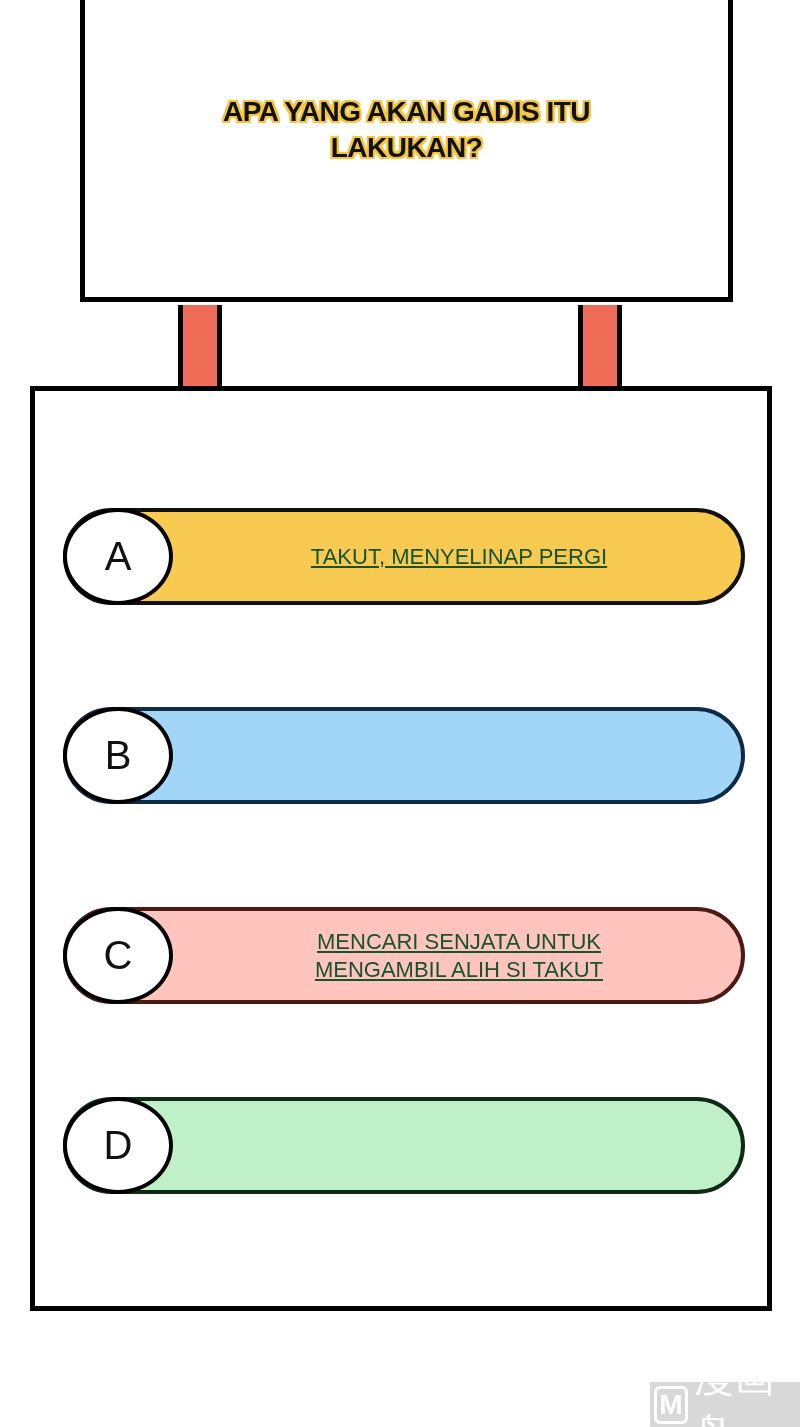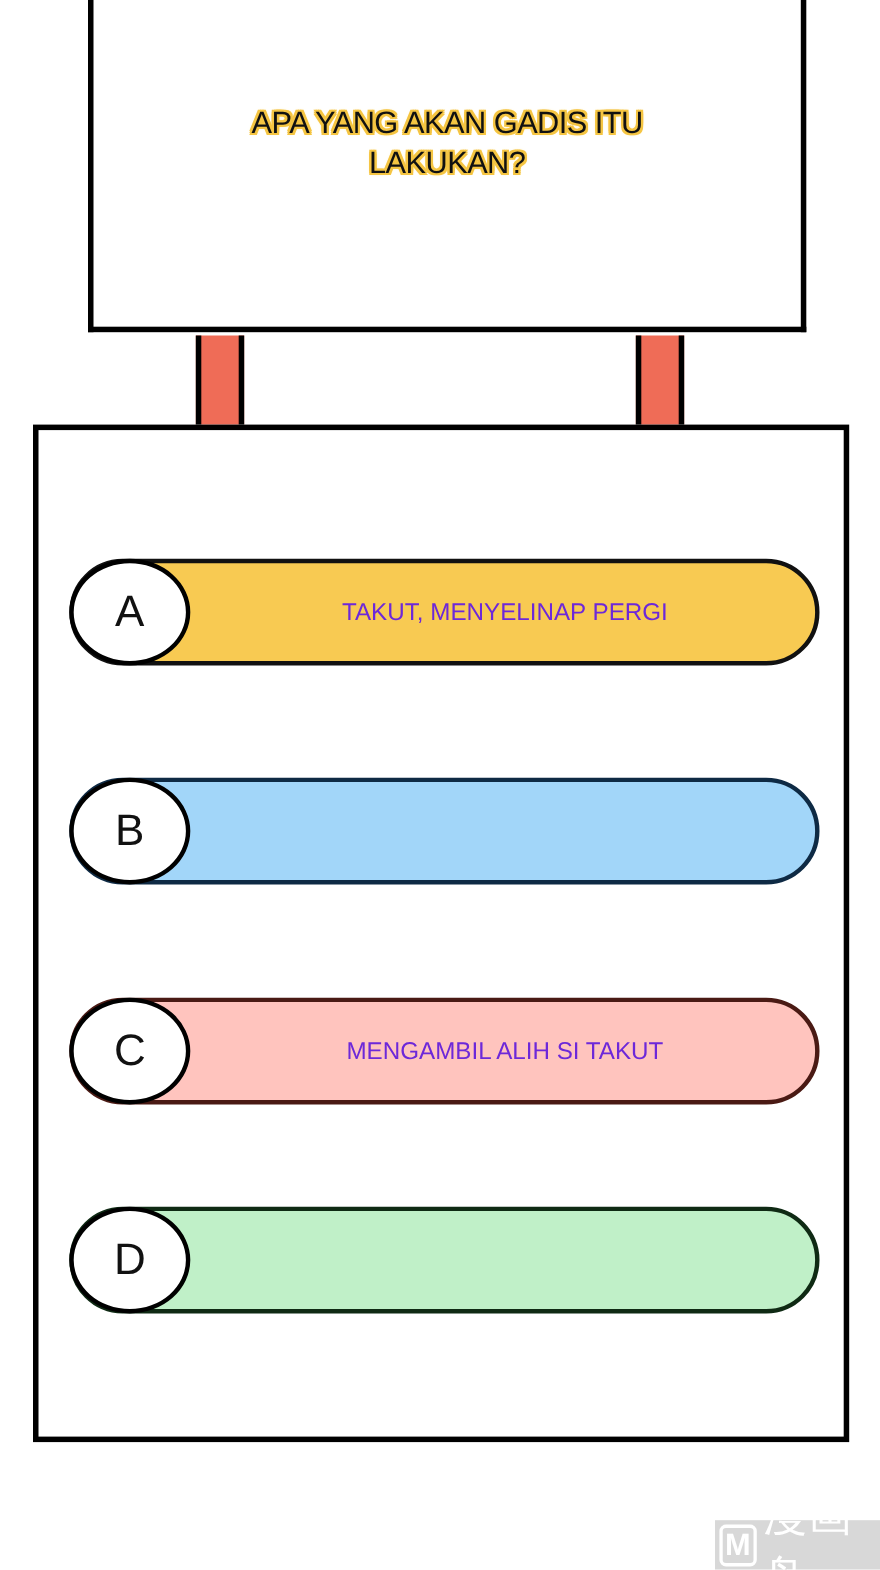--- a/index.html
+++ b/index.html
@@ -7,21 +7,21 @@
     width: 800px; height: 1427px; position: relative; overflow: hidden;
     background: #ffffff;
     font-family: "Liberation Sans", "DejaVu Sans", sans-serif;
   }
   .top-box {
     position: absolute; left: 80px; top: -10px; width: 643px; height: 307px;
     border: 5px solid #000; border-top: none; background: #fff;
   }
   .question {
     position: absolute; left: 0; right: 0; top: 104px;
-    text-align: center; font-weight: normal; font-size: 28px; line-height: 36px;
+    text-align: center; font-weight: bold; font-size: 28px; line-height: 36px;
     color: #111; letter-spacing: -0.5px;
     text-shadow:
       -2px -2px 0 #f5c542, 2px -2px 0 #f5c542, -2px 2px 0 #f5c542, 2px 2px 0 #f5c542,
       0 -2px 0 #f5c542, 0 2px 0 #f5c542, -2px 0 0 #f5c542, 2px 0 0 #f5c542,
       0 0 4px #f5d67a;
   }
   .post {
     position: absolute; top: 305px; width: 34px; height: 82px;
     border: 5px solid #000; border-top: none; border-bottom: none;
   }
@@ -38,21 +38,21 @@
   }
   .option .bubble {
     position: absolute; left: -4px; top: -4px; width: 110px; height: 97px;
     box-sizing: border-box; border: 4px solid #000; border-radius: 50%;
     background: #fff; display: flex; align-items: center; justify-content: center;
     font-size: 40px; color: #111;
   }
   .option .text {
     position: absolute; left: 130px; right: 20px; top: 0; bottom: 0;
     display: flex; align-items: center; justify-content: center; text-align: right;
-    font-size: 22px; line-height: 28px; color: #6d28d9;
+    font-size: 22px; line-height: 28px; color: #14532d; text-decoration: underline;
   }
   .watermark {
     position: absolute; left: 650px; top: 1382px; width: 150px; height: 45px;
     background: #d2d2d2; display: flex; align-items: center; gap: 6px; padding-left: 4px;
     box-sizing: border-box; opacity: 0.85;
   }
   .watermark .m {
     width: 38px; height: 38px; border: 3px solid #fff; border-radius: 6px;
     box-sizing: border-box; color: #fff; font-weight: bold; font-size: 28px;
     display: flex; align-items: center; justify-content: center;
@@ -79,20 +79,21 @@
   <div class="text">TAKUT, MENYELINAP PERGI</div>
 </div>
 
 <div class="option" id="opt-b" style="top: 707px; background: rgb(162, 214, 249); border-color: rgb(14, 42, 68);">
   <div class="bubble">B</div>
 </div>
 
 <div class="option" id="opt-c" style="top: 907px; background: rgb(255, 196, 190); border-color: rgb(74, 26, 20);">
   <div class="bubble">C</div>
   <div class="text" style="flex-direction:column;">
+    <span>MENCARI SENJATA UNTUK</span>
     <span>MENGAMBIL ALIH SI TAKUT</span>
   </div>
 </div>
 
 <div class="option" id="opt-d" style="top: 1097px; background: rgb(192, 240, 200); border-color: rgb(15, 42, 20);">
   <div class="bubble">D</div>
 </div>
 
 <div class="watermark">
   <div class="m">M</div>

